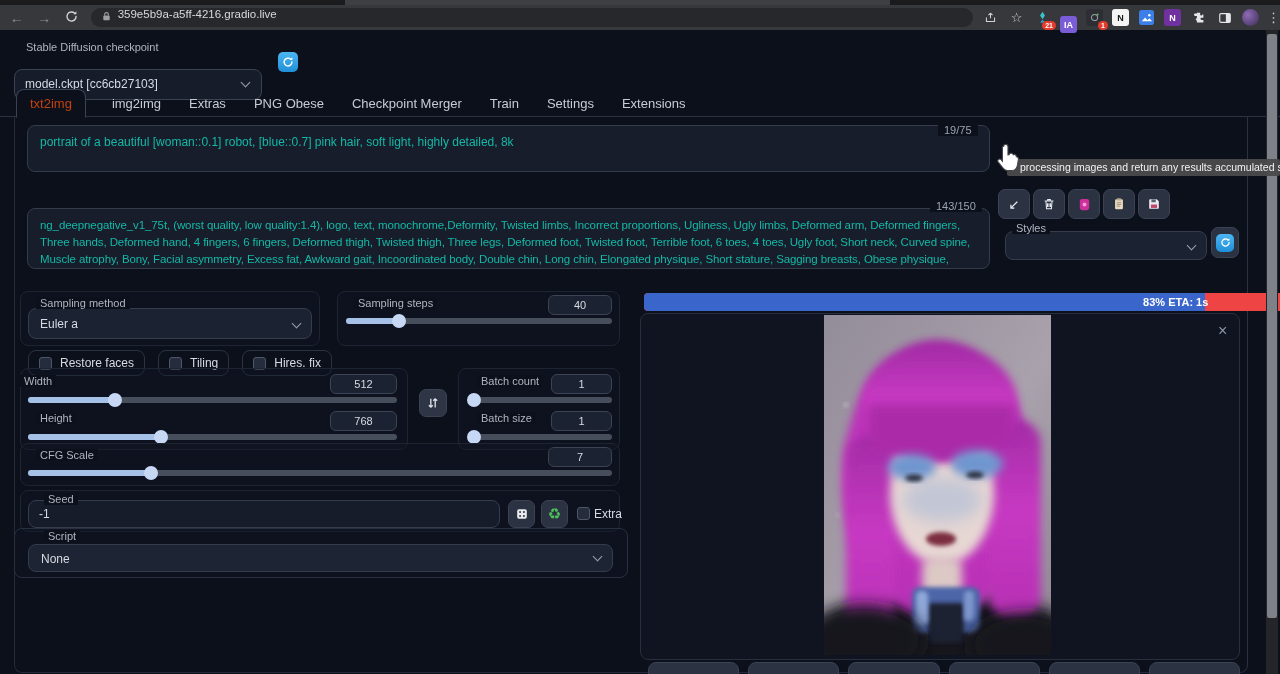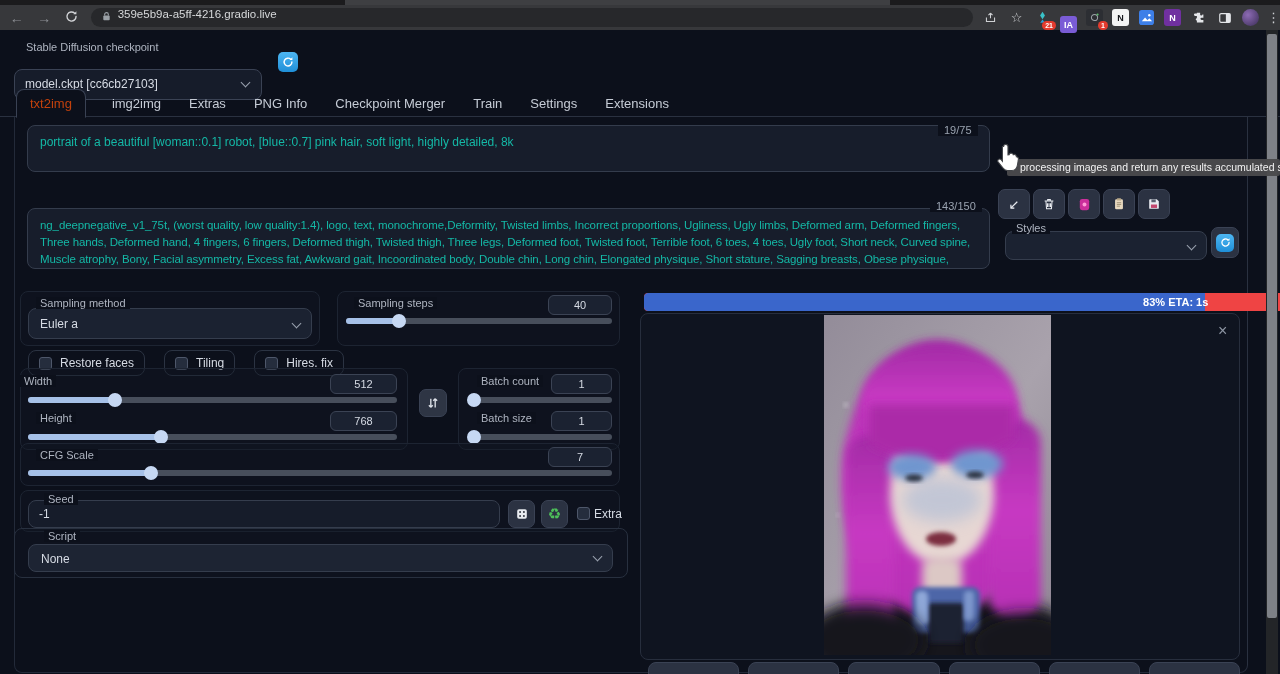--- a/index.html
+++ b/index.html
@@ -176,21 +176,21 @@
     <svg width="12" height="12" viewBox="0 0 16 16">
         <path d="M13.2 8a5.2 5.2 0 1 1-1.6-3.7" fill="none" stroke="#fff" stroke-width="1.9" stroke-linecap="round"></path>
         <path d="M13.8 1.8v3.4h-3.4z" fill="#fff"></path>
       </svg>
   </div>
 
   <div class="abs" id="tabs">
     <span class="tab active">txt2img</span>
     <span class="tab">img2img</span>
     <span class="tab">Extras</span>
-    <span class="tab">PNG Info</span>
+    <span class="tab">PNG Obese</span>
     <span class="tab">Checkpoint Merger</span>
     <span class="tab">Train</span>
     <span class="tab">Settings</span>
     <span class="tab">Extensions</span>
   </div>
   <div class="abs" id="tabline"></div>
   <div class="abs" id="content-frame"></div>
 
   <div class="abs prompt-box" style="left:27px; top:125px; width:963px; height:47px;">
     <span>portrait of a beautiful [woman::0.1] robot, [blue::0.7] pink hair, soft light, highly detailed, 8k</span>
@@ -260,21 +260,21 @@
   </div>
 
   <span class="sd-label" style="left:354px; top:297px;">Sampling steps</span>
   <div class="numbox" style="left:548px; top:295px; width:64px; height:20px;">40</div>
   <div class="slider" style="left:346px; top:318px; width:266px;">
     <div class="fill" style="width: 20%;">
         <span class="handle"></span>
       </div>
   </div>
 
-  <div class="abs" style="left:28px; top:350px; display:flex; gap:19px;">
+  <div class="abs" style="left:28px; top:350px; display:flex; gap:13px;">
     <span class="checkitem">
       <span class="checkbox"></span>
       <span class="checklabel">Restore faces</span>
     </span>
     <span class="checkitem">
       <span class="checkbox"></span>
       <span class="checklabel">Tiling</span>
     </span>
     <span class="checkitem">
       <span class="checkbox"></span>

